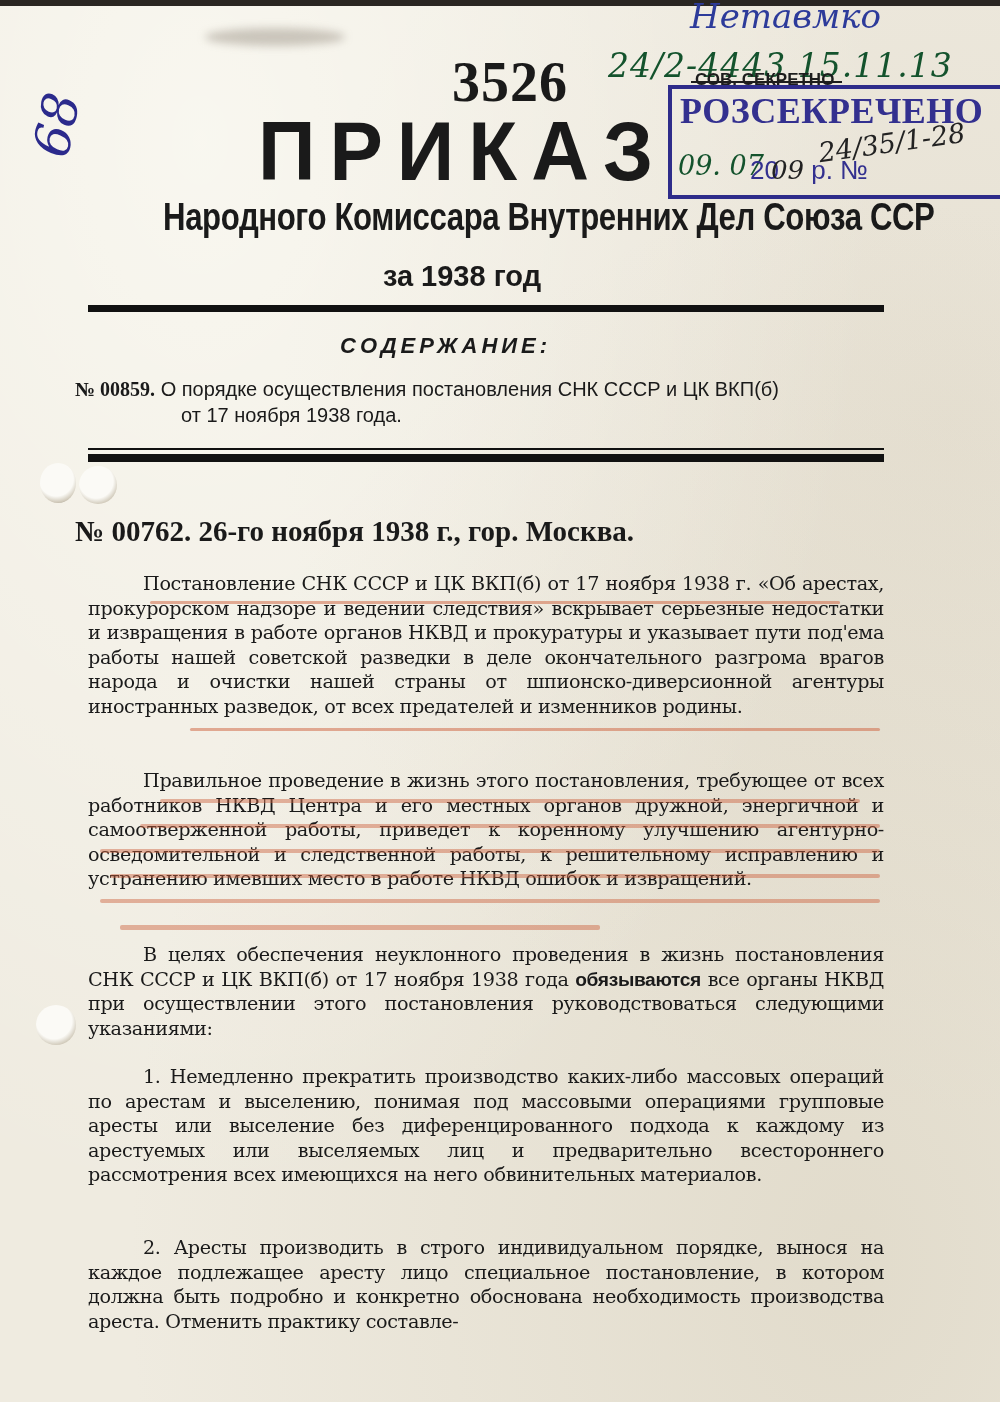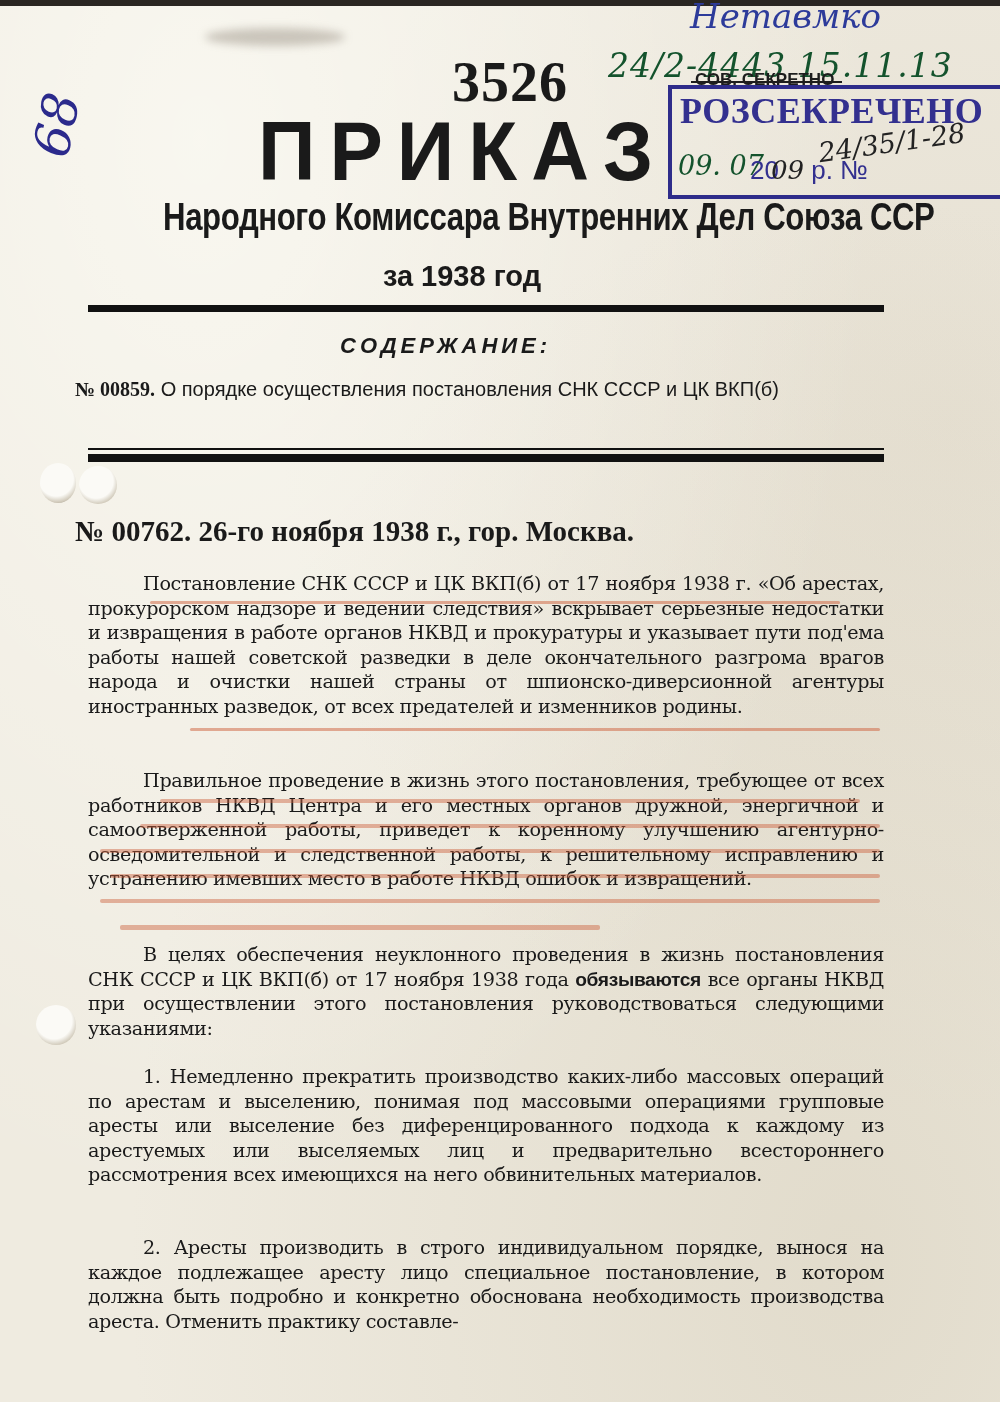--- a/index.html
+++ b/index.html
@@ -88,20 +88,21 @@
 <div class="title-prikaz">ПРИКАЗ</div>
 <div class="subtitle">Народного Комиссара Внутренних Дел Союза ССР</div>
 <div class="year-line">за 1938 год</div>
 
 <div class="rule rule1"></div>
 
 <div class="contents-heading">СОДЕРЖАНИЕ:</div>
 <div class="contents-item">
   <span class="num">№ 00859.</span>
   <span>О порядке осуществления постановления СНК СССР и ЦК ВКП(б)</span>
+  <span class="line2">от 17 ноября 1938 года.</span>
 </div>
 
 <div class="rule rule2a"></div>
 <div class="rule rule2b"></div>
 
 <div class="punch" style="left:40px;top:463px;width:36px;height:40px;"></div>
 <div class="punch" style="left:79px;top:466px;width:38px;height:38px;"></div>
 <div class="punch" style="left:36px;top:1005px;width:40px;height:40px;"></div>
 
 <div class="doc-header">№ 00762. 26-го ноября 1938 г., гор. Москва.</div>

